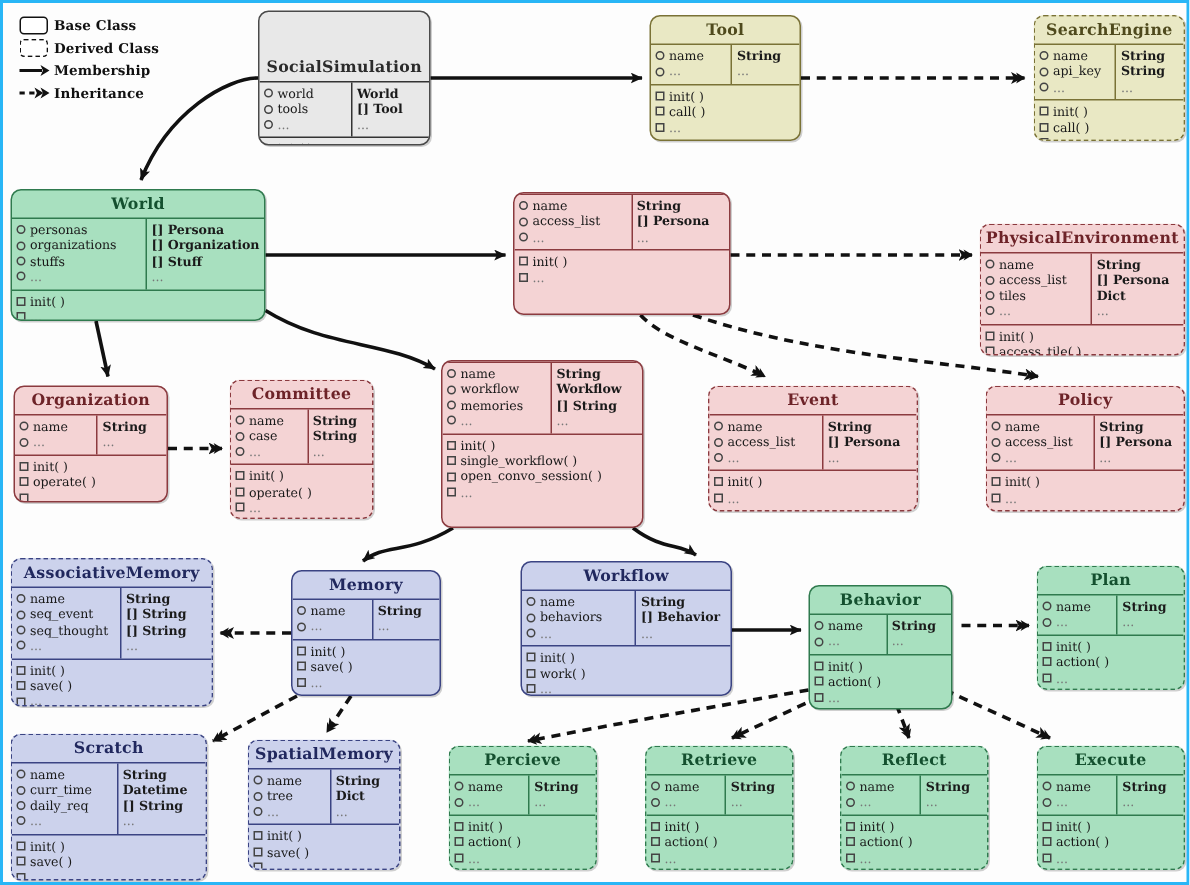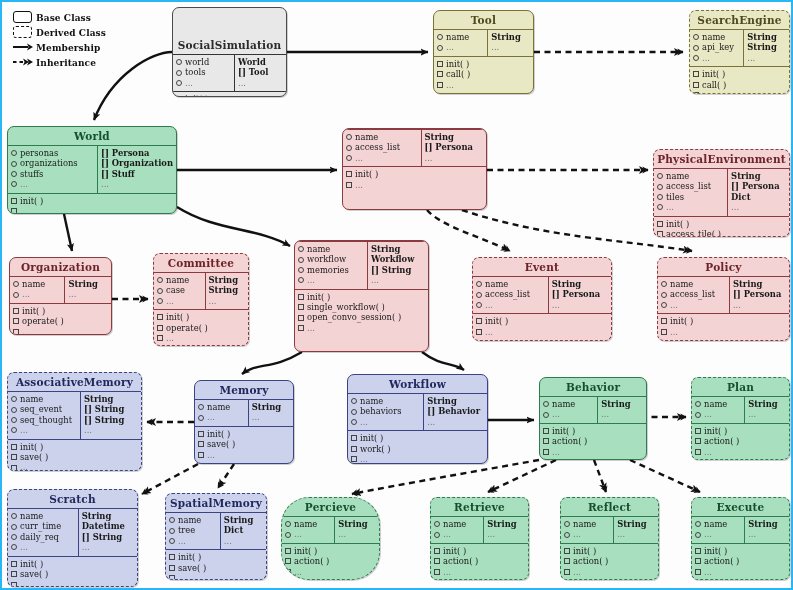--- a/index.html
+++ b/index.html
@@ -677,21 +677,21 @@
           <div class="row">
             <span class="sq"></span>
             <span>work( )</span>
           </div>
           <div class="row muted">
             <span class="sq"></span>
             <span>...</span>
           </div>
         </div>
       </div>
-      <div class="cls p-green" style="left: 537px; top: 375px; width: 108px; height: 83px;">
+      <div class="cls p-green" style="left: 537px; top: 388px; width: 96px; height: 83px;">
         <div class="title">Behavior</div>
         <div class="sep"></div>
         <div class="attrs">
           <div class="col left">
             <div class="row">
               <span class="dot"></span>
               <span>name</span>
             </div>
             <div class="row muted">
               <span class="dot"></span>
@@ -832,21 +832,21 @@
           <div class="row">
             <span class="sq"></span>
             <span>save( )</span>
           </div>
           <div class="row muted">
             <span class="sq"></span>
             <span>...</span>
           </div>
         </div>
       </div>
-      <div class="cls p-green derived" style="left: 279px; top: 495px; width: 99px; height: 83px; border-radius: 28px;">
+      <div class="cls p-green derived" style="left: 297px; top: 495px; width: 99px; height: 83px;">
         <div class="title">Percieve</div>
         <div class="sep"></div>
         <div class="attrs">
           <div class="col left">
             <div class="row">
               <span class="dot"></span>
               <span>name</span>
             </div>
             <div class="row muted">
               <span class="dot"></span>

